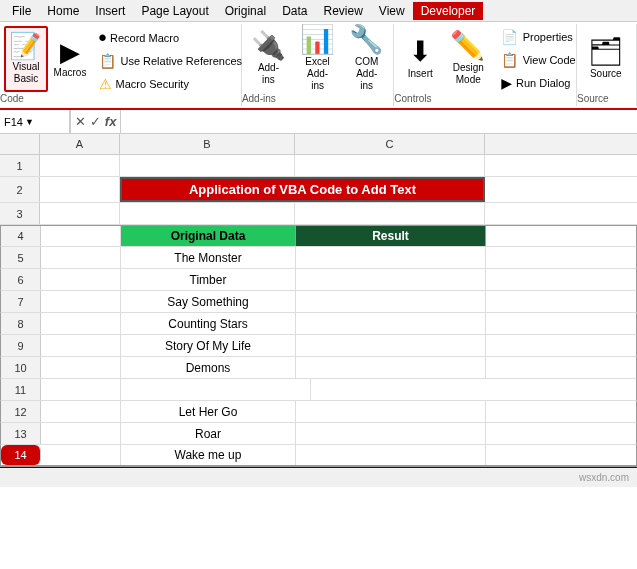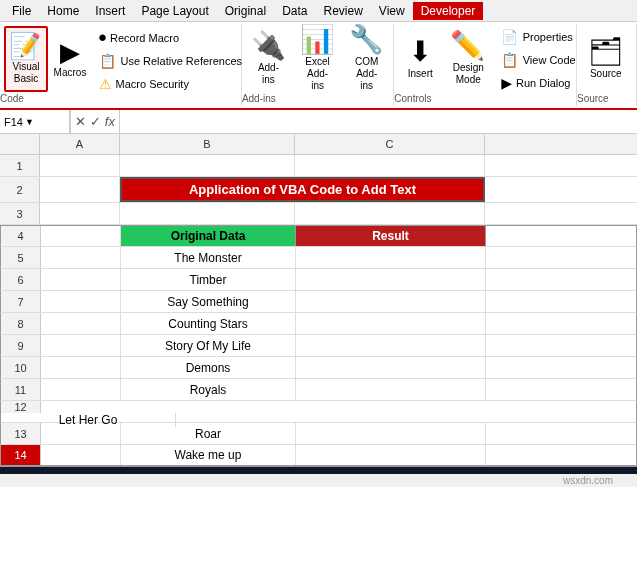--- a/index.html
+++ b/index.html
@@ -42,31 +42,31 @@
     .corner-cell { width: 40px; min-width: 40px; height: 20px; border-right: 1px solid #ccc; background: #f2f2f2; }
     .col-header { height: 20px; border-right: 1px solid #ccc; display: flex; align-items: center; justify-content: center; font-size: 11px; color: #333; background: #f2f2f2; }
     .col-header.col-a { width: 80px; min-width: 80px; }
     .col-header.col-b { width: 175px; min-width: 175px; }
     .col-header.col-c { width: 190px; min-width: 190px; }
 
     
     .data-rows { display: flex; flex-direction: column; }
     .data-row { display: flex; border-bottom: 1px solid #ddd; height: 22px; }
     .row-num { width: 40px; min-width: 40px; background: #f2f2f2; border-right: 1px solid #ccc; display: flex; align-items: center; justify-content: center; font-size: 11px; color: #333; }
-    .data-row.selected .row-num { background: #c00; color: #fff; }
+    .data-row.selected .row-num { background: #c00; color: #fff; border-radius: 6px; }
     .cell { display: flex; align-items: center; justify-content: center; border-right: 1px solid #ddd; font-size: 12px; }
     .cell.col-a { width: 80px; min-width: 80px; }
     .cell.col-b { width: 175px; min-width: 175px; }
     .cell.col-c { width: 190px; min-width: 190px; }
     .cell.header-cell { background: #22c55e; font-weight: bold; border-right: 1px solid #999; }
     .cell.header-cell.result { background: #00bcd4; color: #fff; font-weight: bold; }
     .cell.title-cell { background: #c00; color: #fff; font-weight: bold; font-size: 13px; }
 
     
-    .status-bar { height: 20px; background: #f0f0f0; border-top: 7px solid #0f172a; display: flex; align-items: center; padding: 0 24px; font-size: 11px; color: #444; }
+    .status-bar { height: 20px; background: #f0f0f0; border-top: 1px solid #0f172a; display: flex; align-items: center; padding: 0 8px; font-size: 11px; color: #444; }
   </style>
 </head>
 <body>
 
 <div style="display:flex; align-items:center; height:22px; background:#f0f0f0; border-bottom:1px solid #ccc; padding:0 4px;">
   <span class="menubar-item">File</span>
   <span class="menubar-item">Home</span>
   <span class="menubar-item">Insert</span>
   <span class="menubar-item">Page Layout</span>
   <span class="menubar-item">Original</span>
@@ -168,21 +168,21 @@
 
 <div class="formula-bar">
   <div class="cell-ref">
     <span>F14</span>
     <span class="cell-ref-dropdown">▼</span>
   </div>
   <div style="width:1px;background:#ccc;height:100%;"></div>
   <div class="formula-icons">
     <span class="formula-icon">✕</span>
     <span class="formula-icon">✓</span>
-    <span class="formula-icon" style="font-style:italic;font-weight:normal;">fx</span>
+    <span class="formula-icon" style="font-style:italic;font-weight:bold;">fx</span>
   </div>
   <div style="width:1px;background:#ccc;height:100%;"></div>
   <input class="formula-input" type="text" value="" style="">
 </div>
 
 <div class="spreadsheet">
 
   <div class="col-headers">
     <div class="corner-cell"></div>
     <div class="col-header col-a">A</div>
@@ -205,21 +205,21 @@
       <div class="data-row">
         <div class="row-num">3</div>
         <div class="cell col-a"></div>
         <div class="cell col-b"></div>
         <div class="cell col-c"></div>
       </div>
       <div class="data-row" style="border-left: 1px solid rgb(153, 153, 153); border-right: 1px solid rgb(153, 153, 153); border-top: 1px solid rgb(153, 153, 153);">
         <div class="row-num">4</div>
         <div class="cell col-a"></div>
         <div class="cell col-b header-cell" style="font-weight: bold;">Original Data</div>
-        <div class="cell col-c header-cell result" style="background: #b91c1c; color: rgb(255, 255, 255);">Result</div>
+        <div class="cell col-c header-cell result" style="background: #14532d; color: rgb(255, 255, 255);">Result</div>
       </div>
       <div class="data-row" style="border-left: 1px solid rgb(153, 153, 153); border-right: 1px solid rgb(153, 153, 153);">
         <div class="row-num">5</div>
         <div class="cell col-a"></div>
         <div class="cell col-b">The Monster</div>
         <div class="cell col-c"></div>
       </div>
       <div class="data-row" style="border-left: 1px solid rgb(153, 153, 153); border-right: 1px solid rgb(153, 153, 153);">
         <div class="row-num">6</div>
         <div class="cell col-a"></div>
@@ -246,24 +246,23 @@
       </div>
       <div class="data-row" style="border-left: 1px solid rgb(153, 153, 153); border-right: 1px solid rgb(153, 153, 153);">
         <div class="row-num">10</div>
         <div class="cell col-a"></div>
         <div class="cell col-b">Demons</div>
         <div class="cell col-c"></div>
       </div>
       <div class="data-row" style="border-left: 1px solid rgb(153, 153, 153); border-right: 1px solid rgb(153, 153, 153);">
         <div class="row-num">11</div>
         <div class="cell col-a"></div>
-        <div class="cell col-b">Royals</div>
-        <div class="cell col-c"></div>
-      </div>
-      <div class="data-row" style="border-left: 1px solid rgb(153, 153, 153); border-right: 1px solid rgb(153, 153, 153); flex-direction: column;">
+        <div class="cell col-c"></div>
+      </div>
+      <div class="data-row" style="border-left: 1px solid rgb(153, 153, 153); border-right: 1px solid rgb(153, 153, 153);">
         <div class="row-num">12</div>
         <div class="cell col-a"></div>
         <div class="cell col-b">Let Her Go</div>
         <div class="cell col-c"></div>
       </div>
       <div class="data-row" style="border-left: 1px solid rgb(153, 153, 153); border-right: 1px solid rgb(153, 153, 153);">
         <div class="row-num">13</div>
         <div class="cell col-a"></div>
         <div class="cell col-b">Roar</div>
         <div class="cell col-c"></div>

